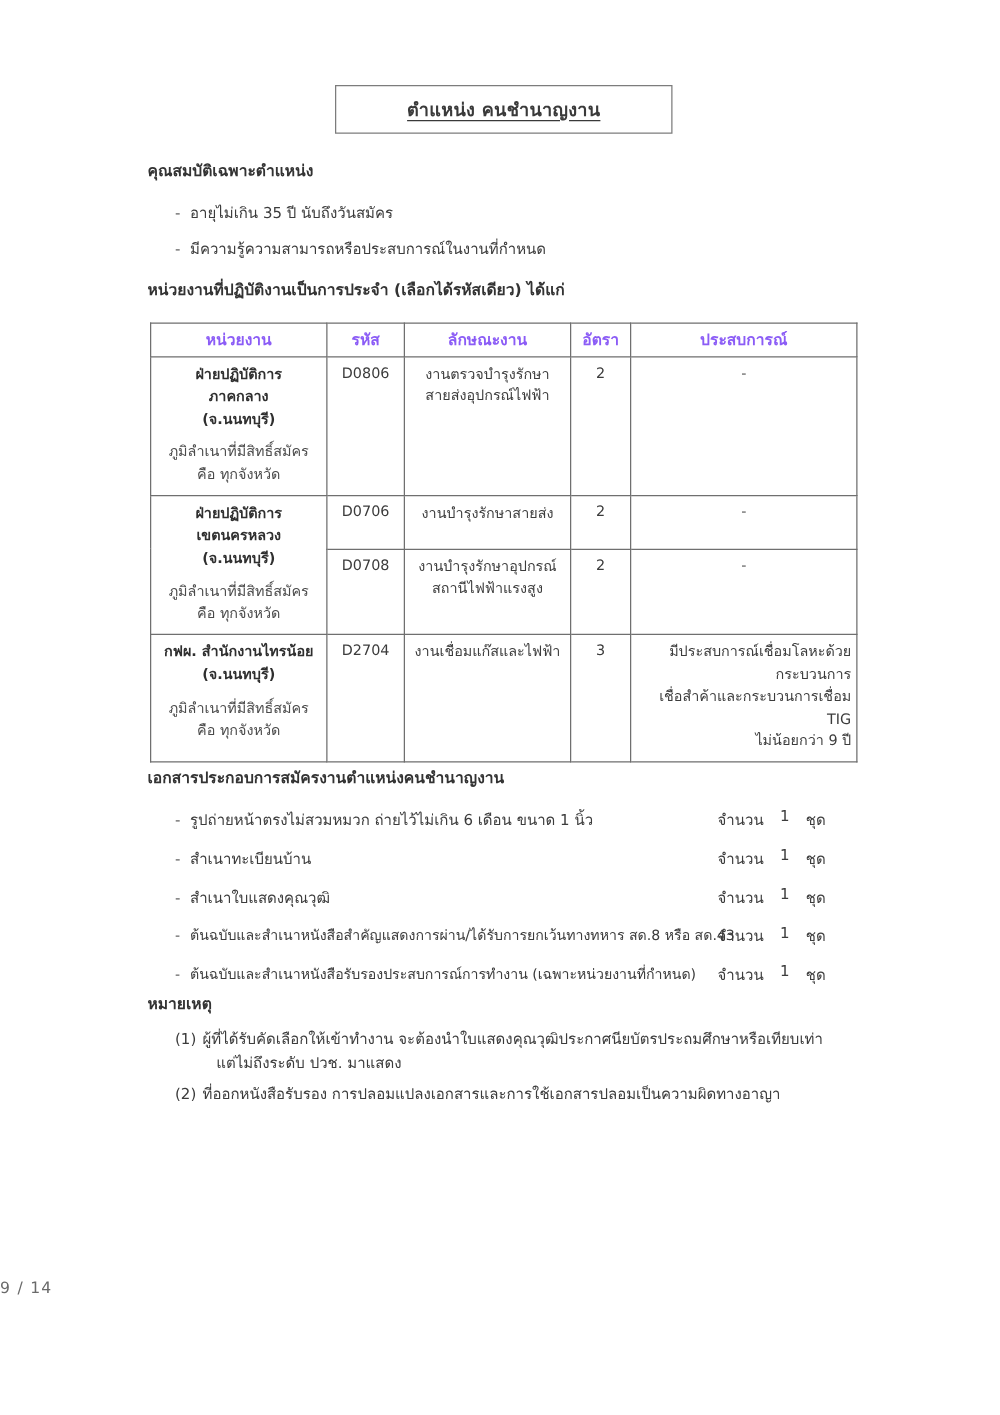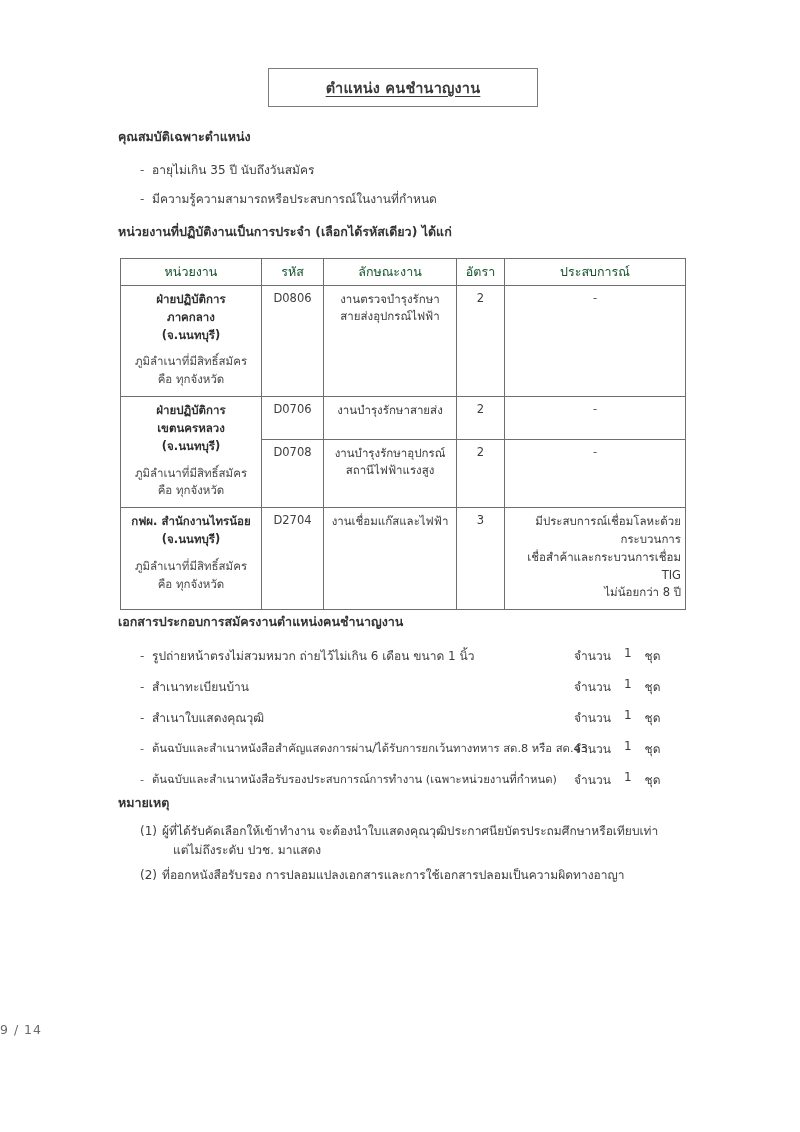--- a/index.html
+++ b/index.html
@@ -100,25 +100,25 @@
     color: #3c3c3c;
   }
   table.reg th,
   table.reg td {
     border: 1px solid #6f6f6f;
     padding: 0;
     vertical-align: top;
     text-align: center;
   }
   table.reg th {
-    font-weight: normal;
+    font-weight: bold;
     font-size: 12.5px;
     height: 26px;
     vertical-align: middle;
-    color: #14532d;
+    color: #8b5cf6;
   }
   .cell-pad { padding: 5px 4px 7px 4px; }
 
   .col-unit { width: 141px; }
   .col-code { width: 62px; }
   .col-char { width: 133px; }
   .col-rate { width: 48px; }
   .col-exp  { width: 181px; }
 
   .unit-name {
@@ -314,21 +314,21 @@
               <div>งานเชื่อมแก๊สและไฟฟ้า</div>
             </div>
           </td>
           <td>
             <div class="cell-pad">3</div>
           </td>
           <td>
             <div class="cell-pad exp-text">
               <div>มีประสบการณ์เชื่อมโลหะด้วยกระบวนการ</div>
               <div>เชื่อสำค้าและกระบวนการเชื่อม TIG</div>
-              <div>ไม่น้อยกว่า 8 ปี</div>
+              <div>ไม่น้อยกว่า 9 ปี</div>
             </div>
           </td>
         </tr>
       </tbody>
     </table>
   </div>
 
   <div class="section-heading" style="top:612px;">เอกสารประกอบการสมัครงานตำแหน่งคนชำนาญงาน</div>
 
   <div class="dash-row" style="left:140px; top:646px;">

